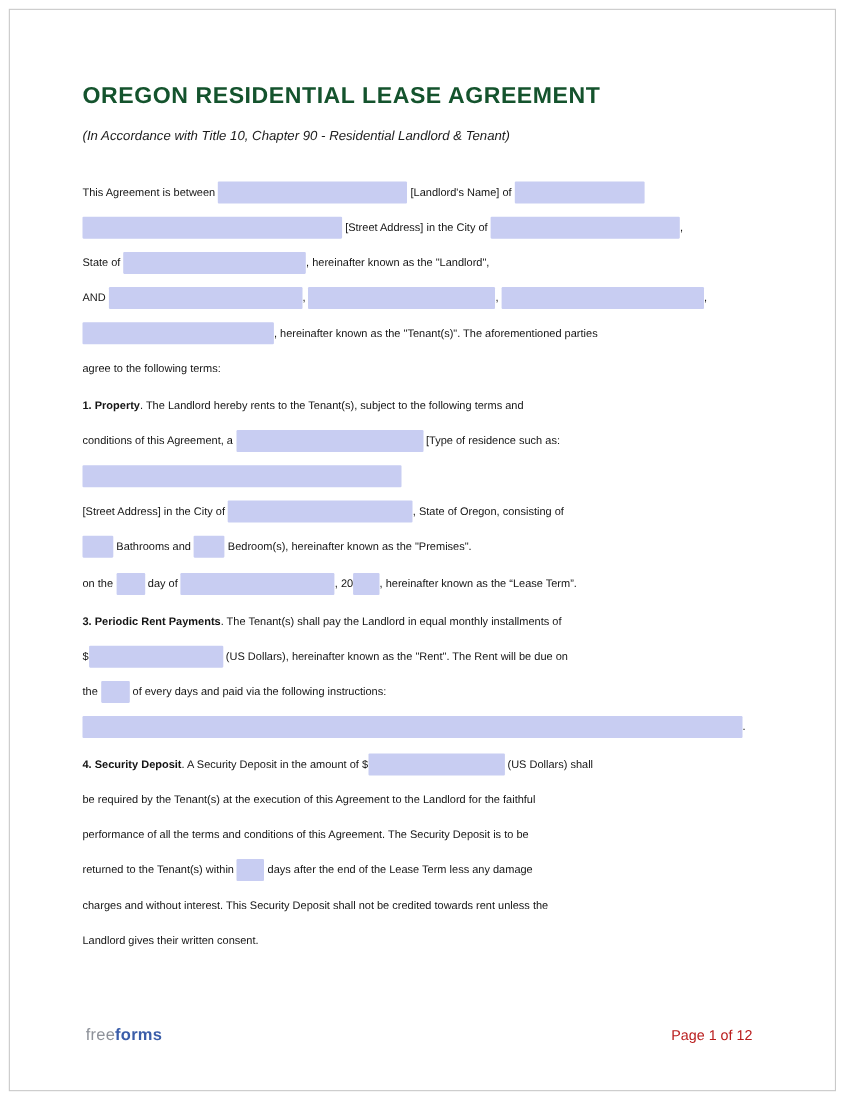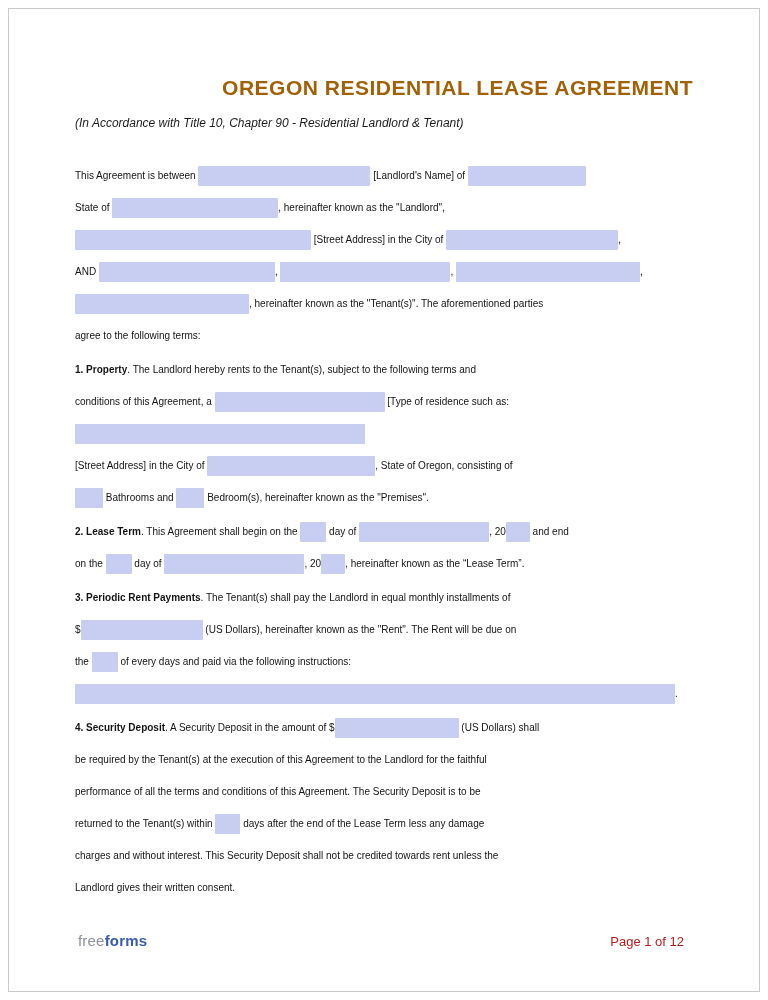--- a/index.html
+++ b/index.html
@@ -8,23 +8,23 @@
     width: 768px; height: 1000px; overflow: hidden; position: relative;
     font-family: "Liberation Sans", sans-serif; color: var(--text, #141414);
   }
   .page {
     position: absolute; inset: 8px;
     border: 1px solid var(--page-border, #c9c9c9);
     background: #ffffff;
     padding: 0 66px;
   }
   .title {
-    margin-top: 67px; text-align: right;
+    margin-top: 67px; text-align: left;
     font-size: 21px; font-weight: 700; letter-spacing: 0.5px;
-    color: #a16207;
+    color: #14532d;
   }
   .subtitle {
     margin-top: 16px; text-align: left;
     font-size: 12px; font-style: italic; color: #1c1c1c;
   }
   .doc-body { margin-top: 30px; font-size: 10px; line-height: 32px; color: #141414; }
   .para { margin-bottom: 2px; }
   .line { white-space: nowrap; height: 32px; }
   .lead { font-weight: 700; }
   .blank {
@@ -42,35 +42,34 @@
 </style>
 </head>
 <body>
 
 <div class="page">
   <div class="title">OREGON RESIDENTIAL LEASE AGREEMENT</div>
   <div class="subtitle">(In Accordance with Title 10, Chapter 90 - Residential Landlord &amp; Tenant)</div>
   <div class="doc-body">
       <div class="para">
         <div class="line"><span class="txt">This Agreement is between </span><span class="blank" style="width: 172px;"></span><span class="txt"> [Landlord's Name] of </span><span class="blank" style="width: 118px;"></span></div>
+        <div class="line"><span class="blank" style="width: 236px;"></span><span class="txt"> [Street Address] in the City of </span><span class="blank" style="width: 172px;"></span><span class="txt">,</span></div>
         <div class="line"><span class="txt">State of </span><span class="blank" style="width: 166px;"></span><span class="txt">, hereinafter known as the "Landlord",</span></div>
-        <div class="line"><span class="blank" style="width: 236px;"></span><span class="txt"> [Street Address] in the City of </span><span class="blank" style="width: 172px;"></span><span class="txt">,</span></div>
         <div class="line"><span class="txt">AND </span><span class="blank" style="width: 176px;"></span><span class="txt">, </span><span class="blank" style="width: 170px;"></span><span class="txt">, </span><span class="blank" style="width: 184px;"></span><span class="txt">,</span></div>
         <div class="line"><span class="blank" style="width: 174px;"></span><span class="txt">, hereinafter known as the "Tenant(s)". The aforementioned parties</span></div>
         <div class="line"><span class="txt">agree to the following terms:</span></div>
       </div>
       <div class="para">
         <div class="line"><span class="lead">1. Property</span><span class="txt">. The Landlord hereby rents to the Tenant(s), subject to the following terms and</span></div>
         <div class="line"><span class="txt">conditions of this Agreement, a </span><span class="blank" style="width: 170px;"></span><span class="txt"> [Type of residence such as:</span></div>
         <div class="line"><span class="blank" style="width: 290px;"></span></div>
         <div class="line"><span class="txt">[Street Address] in the City of </span><span class="blank" style="width: 168px;"></span><span class="txt">, State of Oregon, consisting of</span></div>
         <div class="line"><span class="blank" style="width: 28px;"></span><span class="txt"> Bathrooms and </span><span class="blank" style="width: 28px;"></span><span class="txt"> Bedroom(s), hereinafter known as the "Premises".</span></div>
       </div>
       <div class="para">
-        <div class="line"><span class="lead">2. Lease Term</span><span class="txt">. This Agreement shall begin on the </span><span class="blank" style="width: 26px;"></span><span class="txt"> day of </span><span class="blank" style="width: 130px;"></span><span class="txt">, 20</span><span class="blank" style="width: 24px;"></span><span class="txt"> and end</span></div>
         <div class="line"><span class="txt">on the </span><span class="blank" style="width: 26px;"></span><span class="txt"> day of </span><span class="blank" style="width: 140px;"></span><span class="txt">, 20</span><span class="blank" style="width: 24px;"></span><span class="txt">, hereinafter known as the “Lease Term”.</span></div>
       </div>
       <div class="para">
         <div class="line"><span class="lead">3. Periodic Rent Payments</span><span class="txt">. The Tenant(s) shall pay the Landlord in equal monthly installments of</span></div>
         <div class="line"><span class="txt">$</span><span class="blank" style="width: 122px;"></span><span class="txt"> (US Dollars), hereinafter known as the "Rent". The Rent will be due on</span></div>
         <div class="line"><span class="txt">the </span><span class="blank" style="width: 26px;"></span><span class="txt"> of every days and paid via the following instructions:</span></div>
         <div class="line"><span class="blank" style="width: 600px;"></span><span class="txt">.</span></div>
       </div>
       <div class="para">
         <div class="line"><span class="lead">4. Security Deposit</span><span class="txt">. A Security Deposit in the amount of $</span><span class="blank" style="width: 124px;"></span><span class="txt"> (US Dollars) shall</span></div>

